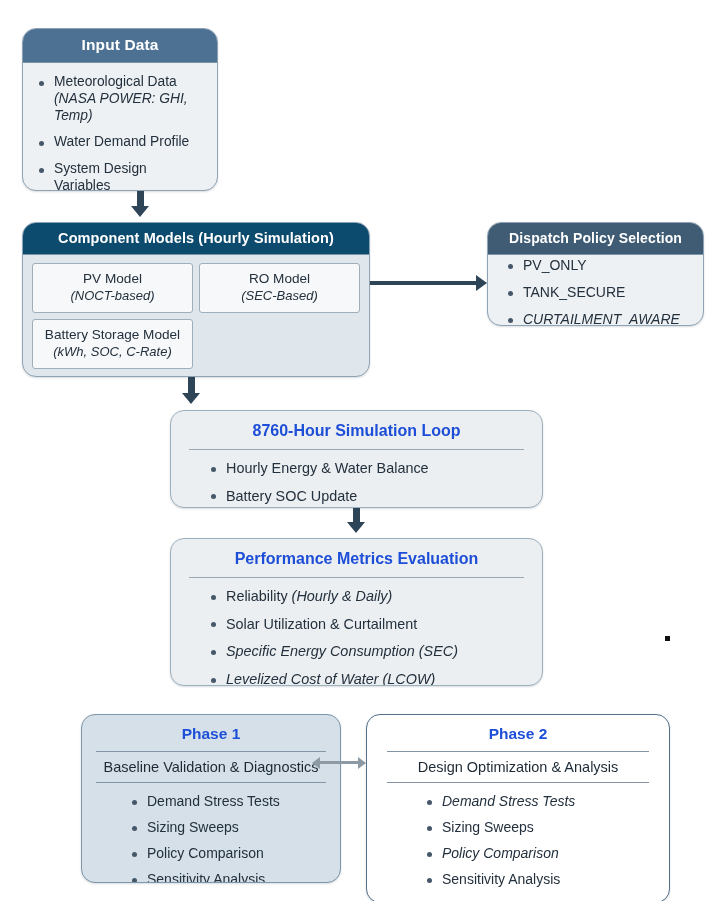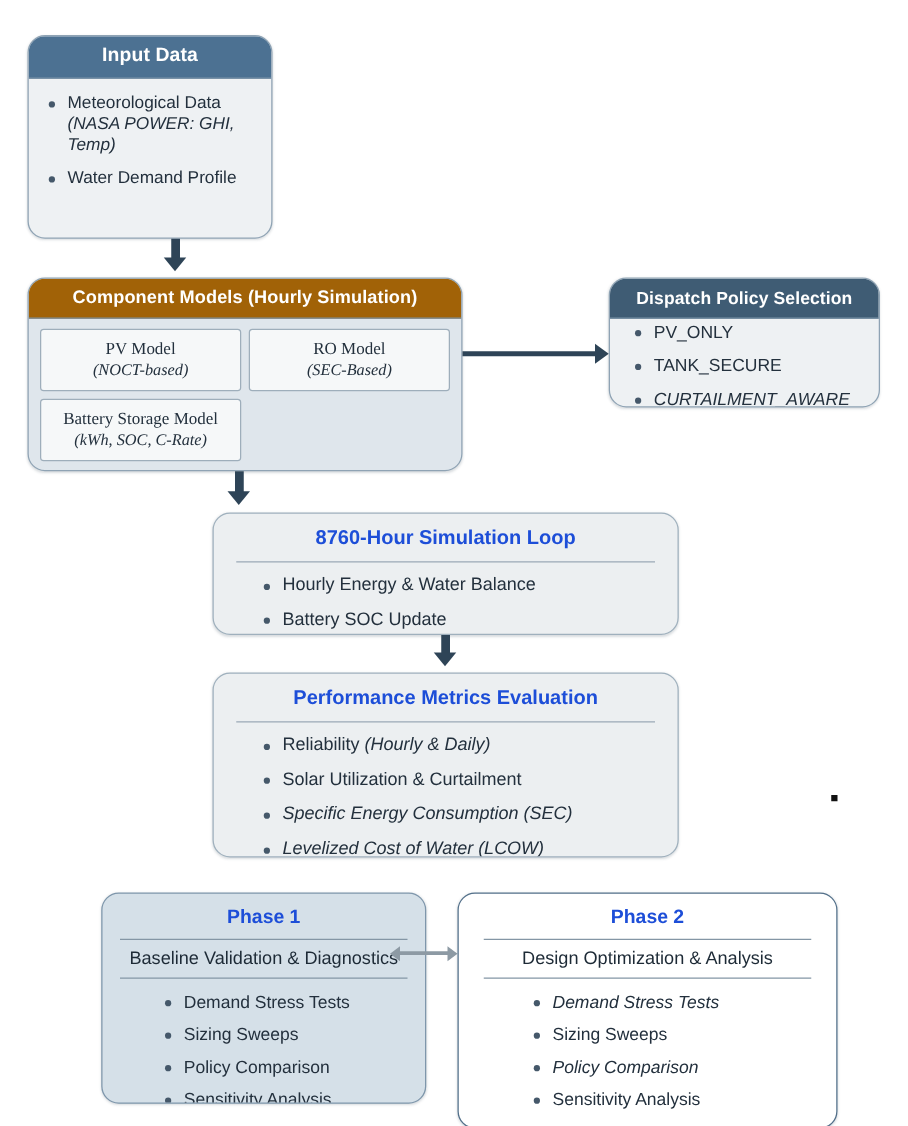--- a/index.html
+++ b/index.html
@@ -31,21 +31,21 @@
     box-sizing: border-box;
     width: 100%;
     color: #ffffff;
     font-weight: bold;
     text-align: center;
     letter-spacing: 0.1px;
     padding: 7px 6px 8px 6px;
     border-bottom: 1px solid #7b93a8;
   }
   .hdr-steel { background: #4c7192; }
-  .hdr-slate { background: #a16207; }
+  .hdr-slate { background: #0c4a6e; }
   .hdr-navy  { background: #3f5c74; }
 
   .node-body {
     padding: 10px 14px 12px 16px;
   }
 
   
   ul.bullets {
     list-style: none;
     margin: 0;
@@ -131,21 +131,21 @@
     box-sizing: border-box;
     background: #f6f8f9;
     border: 1.2px solid #9eaebb;
     border-radius: 3px;
     text-align: center;
     padding: 7px 4px 8px 4px;
     font-size: 13.6px;
     line-height: 1.2;
   }
   .comp-cell .sub { font-size: 13px; margin-top: 1px; }
-  .comp-cell.tall { display: flex; flex-direction: column; justify-content: center; font-family: Liberation Serif, serif; }
+  .comp-cell.tall { display: flex; flex-direction: column; justify-content: center; }
 
   
   .titled ul.bullets {
     padding: 10px 10px 10px 38px;
     font-size: 14.4px;
   }
   .titled ul.bullets > li { margin-bottom: 10px; }
 
   #phase1 .node-title, #phase2 .node-title { font-size: 15.5px; padding: 10px 8px 8px 8px; }
   #phase1 ul.bullets, #phase2 ul.bullets {
@@ -201,20 +201,24 @@
 <div class="node" id="input-data">
   <div class="node-hdr hdr-steel">Input Data</div>
   <div class="node-body">
     <ul class="bullets">
       <li>
         <span>Meteorological Data</span>
         <span class="sub">(NASA POWER: GHI, Temp)</span>
       </li>
       <li>
         <span>Water Demand Profile</span>
+      </li>
+      <li>
+        <span>System Design Variables</span>
+        
       </li>
     </ul>
   </div>
 </div>
 
 <div class="conn v-line" style="left:137px; top:191px; width:7px; height:17px;"></div>
 <div class="conn v-arrow" style="left:131px; top:206px;"></div>
 
 <div class="node" id="component">
   <div class="node-hdr hdr-slate">Component Models (Hourly Simulation)</div>

